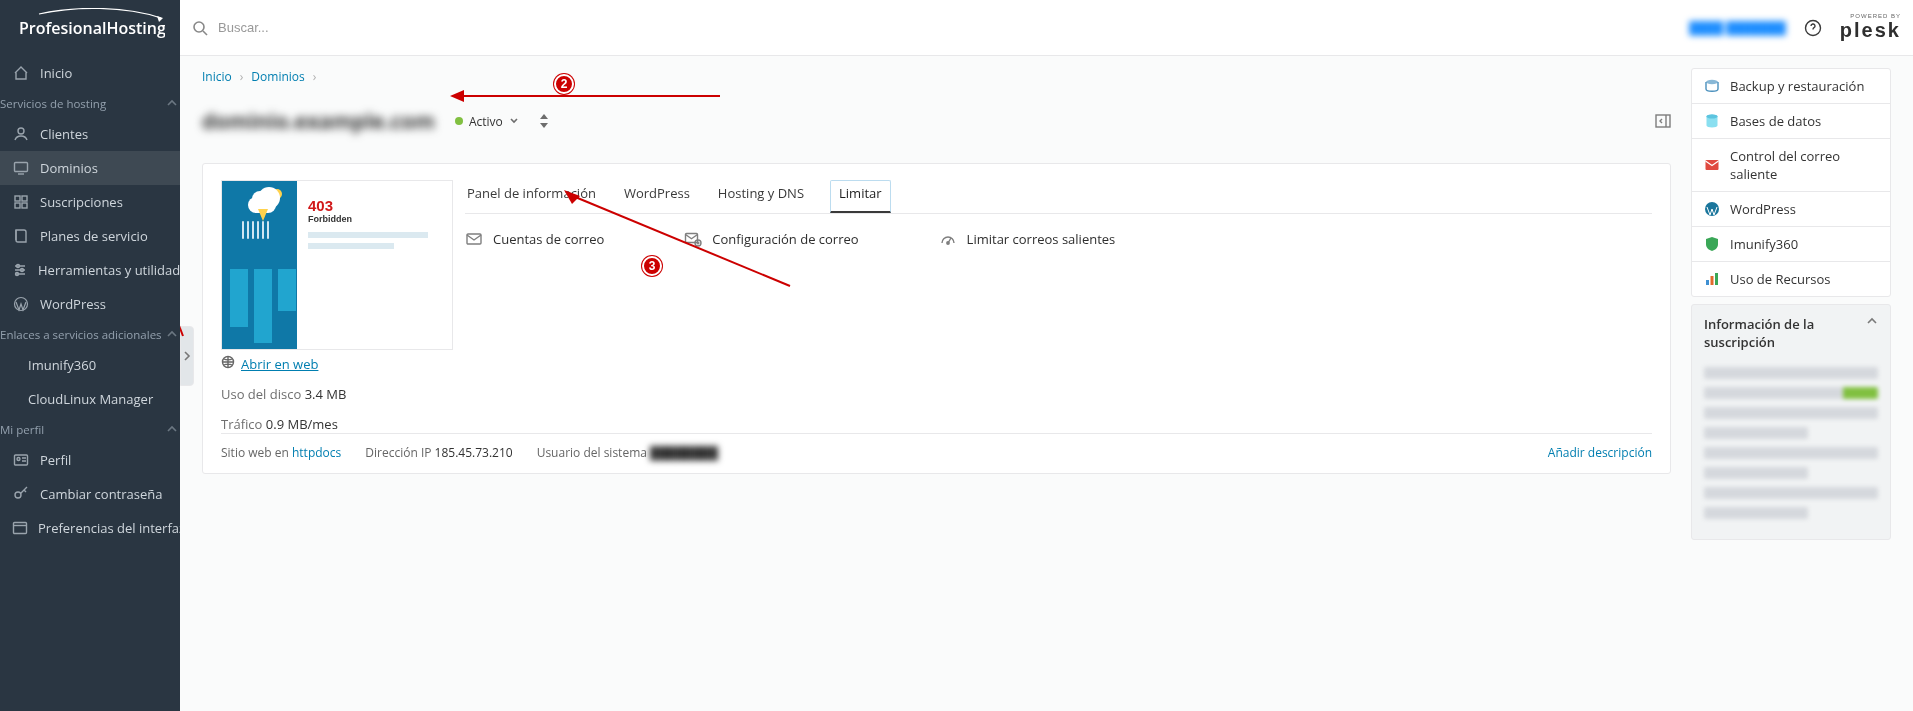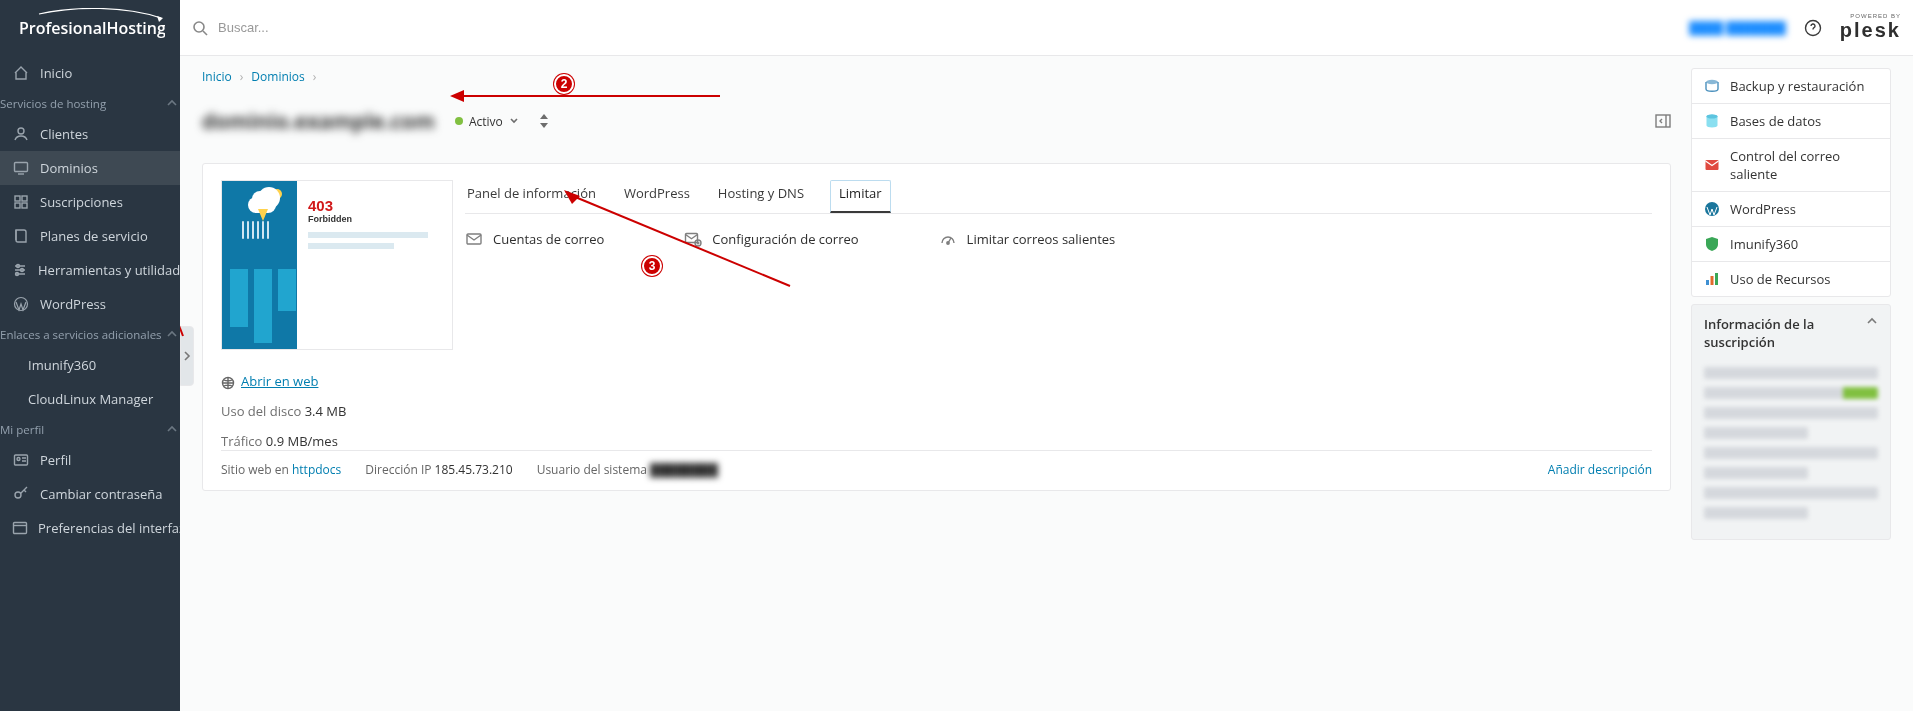--- a/index.html
+++ b/index.html
@@ -75,21 +75,21 @@
   .site-thumb .build{width:18px;background:#21a5cf;}
   .site-thumb .b1{height:58px;}
   .site-thumb .b2{height:74px;}
   .site-thumb .b3{height:42px;}
   .site-thumb .err403{position:absolute;left:86px;top:16px;width:130px;}
   .site-thumb .err403 .code{font:700 15px Arial;color:var(--red);}
   .site-thumb .err403 .lbl{font:600 9px Arial;color:#333;}
   .site-thumb .err403 .line{margin-top:8px;width:120px;height:6px;background:#dbe9f0;}
   .site-thumb .err403 .line+.line{margin-top:5px;width:86px;}
 
-  .open-web{display:flex;align-items:flex-end;gap:6px;margin-top:22px;color:var(--brand-blue);text-decoration:underline;}
+  .open-web{display:flex;align-items:flex-start;gap:6px;margin-top:5px;color:var(--brand-blue);text-decoration:underline;}
   .meta{margin-top:12px;color:var(--muted);font-size:13px;}
   .meta strong{color:#333;font-weight:400;}
 
   .tabs{display:flex;gap:24px;border-bottom:1px solid var(--border);}
   .tab{padding:4px 2px 10px;color:#3a3a3a;cursor:pointer;font-size:13px;}
   .tab.active{color:#1d1d1d;border:1px solid #bcdcef;border-bottom:2px solid #3a3a3a;background:#fff;border-radius:2px 2px 0 0;padding:3px 8px 9px;}
 
   .tab-body{padding:16px 0 40px;display:flex;gap:80px;}
   .tool{display:flex;align-items:center;gap:10px;color:#2e2e2e;cursor:pointer;}
   .tool .ticon{color:#7f7f7f;}

